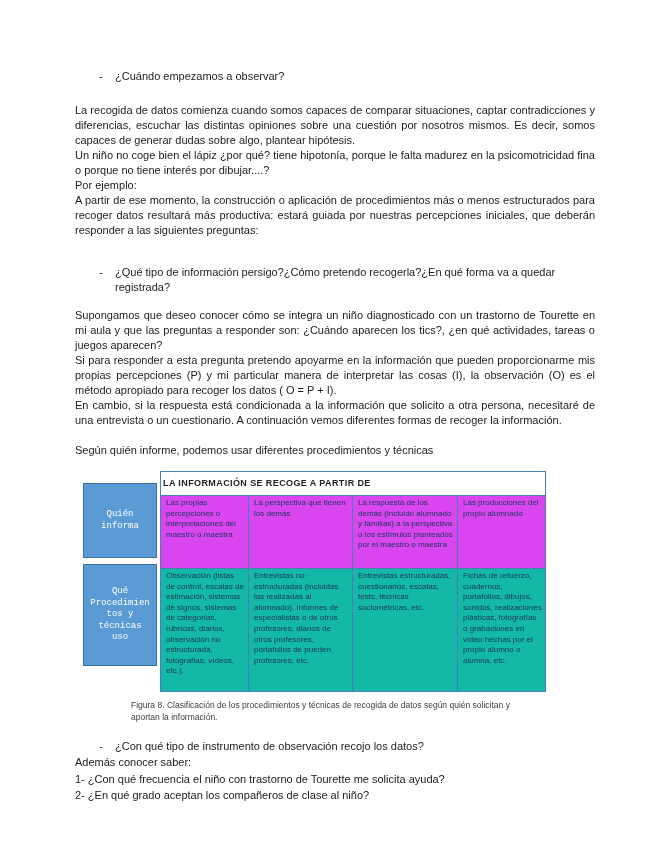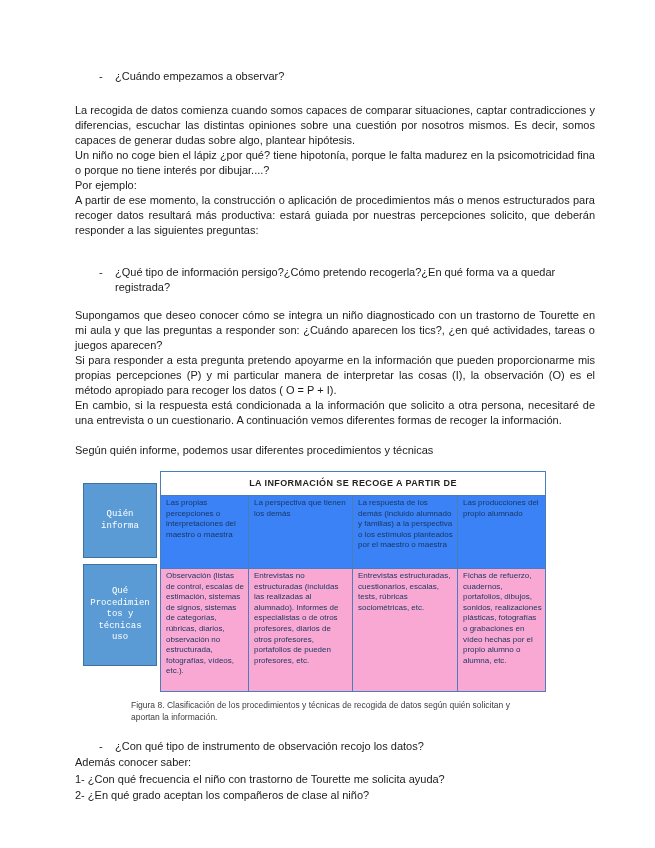--- a/index.html
+++ b/index.html
@@ -78,36 +78,36 @@
     background: #ffffff;
   }
   .grid-table th, .grid-table td {
     border: 1.5px solid #4A7EBB;
   }
   .grid-table th {
     height: 19px;
     font-size: 9px;
     font-weight: bold;
     letter-spacing: 0.4px;
-    text-align: center;
+    text-align: left;
     color: #1f1f1f;
     background: #ffffff;
     padding: 2px;
   }
   .grid-table td {
     vertical-align: top;
     padding: 2px 3px 2px 5px;
     font-size: 8px;
     line-height: 10.6px;
     color: #17365D;
     text-align: left;
     overflow: hidden;
   }
-  .grid-table tr.who-row td  { background: #3b82f6; height: 68px; }
-  .grid-table tr.how-row td  { background: #f9a8d4; height: 118px; }
+  .grid-table tr.who-row td  { background: #d946ef; height: 68px; }
+  .grid-table tr.how-row td  { background: #14b8a6; height: 118px; }
 
   .caption {
     margin-top: 8px;
     margin-left: 56px;
     width: 392px;
     font-size: 8.5px;
     line-height: 11.5px;
     color: #3d3d3d;
     text-align: left;
   }
@@ -121,21 +121,21 @@
   <div class="content">
 
     <div class="bullet-item b1">
       <span class="dash">-</span>
       <span>¿Cuándo empezamos a observar?</span>
     </div>
 
     <div class="para">La recogida de datos comienza cuando somos capaces de comparar situaciones, captar contradicciones y diferencias, escuchar las distintas opiniones sobre una cuestión por nosotros mismos. Es decir, somos capaces de generar dudas sobre algo, plantear hipótesis.</div>
     <div class="para">Un niño no coge bien el lápiz ¿por qué? tiene hipotonía, porque le falta madurez en la psicomotricidad fina o porque no tiene interés por dibujar....?</div>
     <div class="para">Por ejemplo:</div>
-    <div class="para">A partir de ese momento, la construcción o aplicación de procedimientos más o menos estructurados para recoger datos resultará más productiva: estará guiada por nuestras percepciones solicito, que deberán responder a las siguientes preguntas:</div>
+    <div class="para">A partir de ese momento, la construcción o aplicación de procedimientos más o menos estructurados para recoger datos resultará más productiva: estará guiada por nuestras percepciones iniciales, que deberán responder a las siguientes preguntas:</div>
 
     <div class="bullet-item b2">
       <span class="dash">-</span>
       <span>¿Qué tipo de información persigo?¿Cómo pretendo recogerla?¿En qué forma va a quedar registrada?</span>
     </div>
 
     <div class="para">Supongamos que deseo conocer cómo se integra un niño diagnosticado con un trastorno de Tourette en mi aula y que las preguntas a responder son: ¿Cuándo aparecen los tics?, ¿en qué actividades, tareas o juegos aparecen?</div>
     <div class="para">Si para responder a esta pregunta pretendo apoyarme en la información que pueden proporcionarme mis propias percepciones (P) y mi particular manera de interpretar las cosas (I), la observación (O) es el método apropiado para recoger los datos ( O = P + I).</div>
     <div class="para">En cambio, si la respuesta está condicionada a la información que solicito a otra persona, necesitaré de una entrevista o un cuestionario. A continuación vemos diferentes formas de recoger la información.</div>
     <div class="para p8">Según quién informe, podemos usar diferentes procedimientos y técnicas</div>
@@ -161,21 +161,21 @@
         <tbody>
           <tr class="who-row">
             <td>Las propias percepciones o interpretaciones del maestro o maestra</td>
             <td>La perspectiva que tienen los demás</td>
             <td>La respuesta de los demás (incluido alumnado y familias) a la perspectiva o los estímulos planteados por el maestro o maestra</td>
             <td>Las producciones del propio alumnado</td>
           </tr>
           <tr class="how-row">
             <td>Observación (listas de control, escalas de estimación, sistemas de signos, sistemas de categorías, rúbricas, diarios, observación no estructurada, fotografías, vídeos, etc.).</td>
             <td>Entrevistas no estructuradas (incluidas las realizadas al alumnado). Informes de especialistas o de otros profesores, diarios de otros profesores, portafolios de pueden profesores, etc.</td>
-            <td>Entrevistas estructuradas, cuestionarios, escalas, tests, rúbricas sociométricas, etc.</td>
+            <td>Entrevistas estructuradas, cuestionarios, escalas, tests, técnicas sociométricas, etc.</td>
             <td>Fichas de refuerzo, cuadernos, portafolios, dibujos, sonidos, realizaciones plásticas, fotografías o grabaciones en vídeo hechas por el propio alumno o alumna, etc.</td>
           </tr>
         </tbody>
       </table>
     </div>
 
     <div class="caption">Figura 8. Clasificación de los procedimientos y técnicas de recogida de datos según quién solicitan y aportan la información.</div>
 
     <div class="bullet-item b3">
       <span class="dash">-</span>

